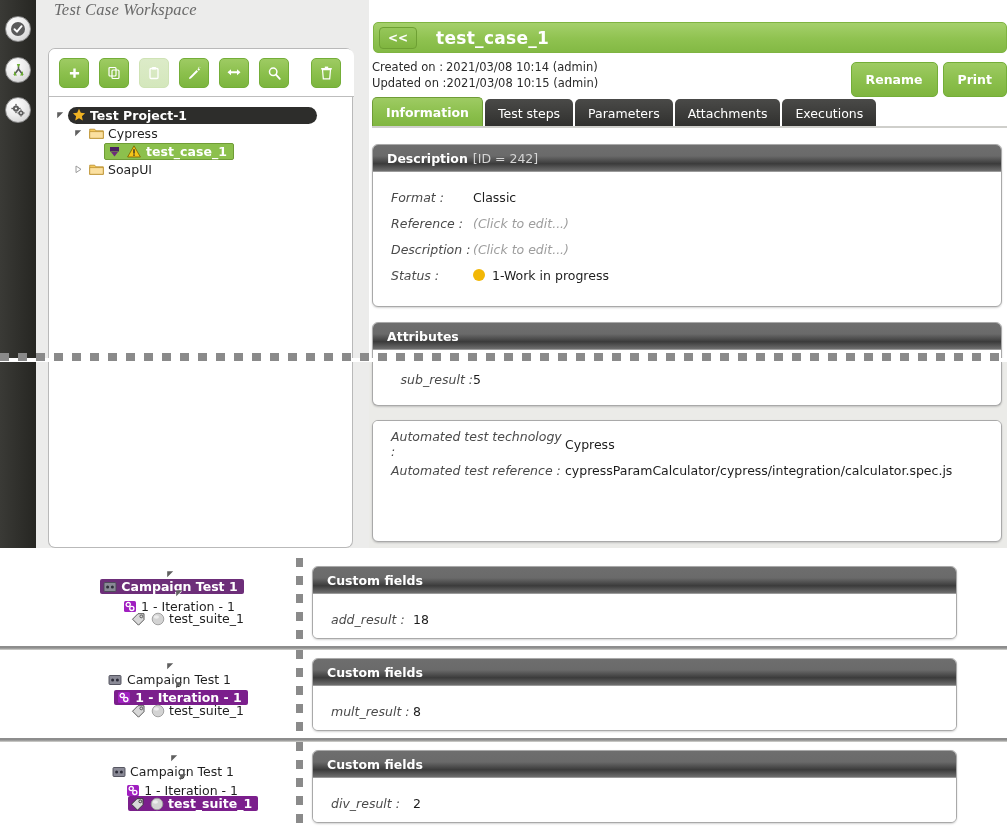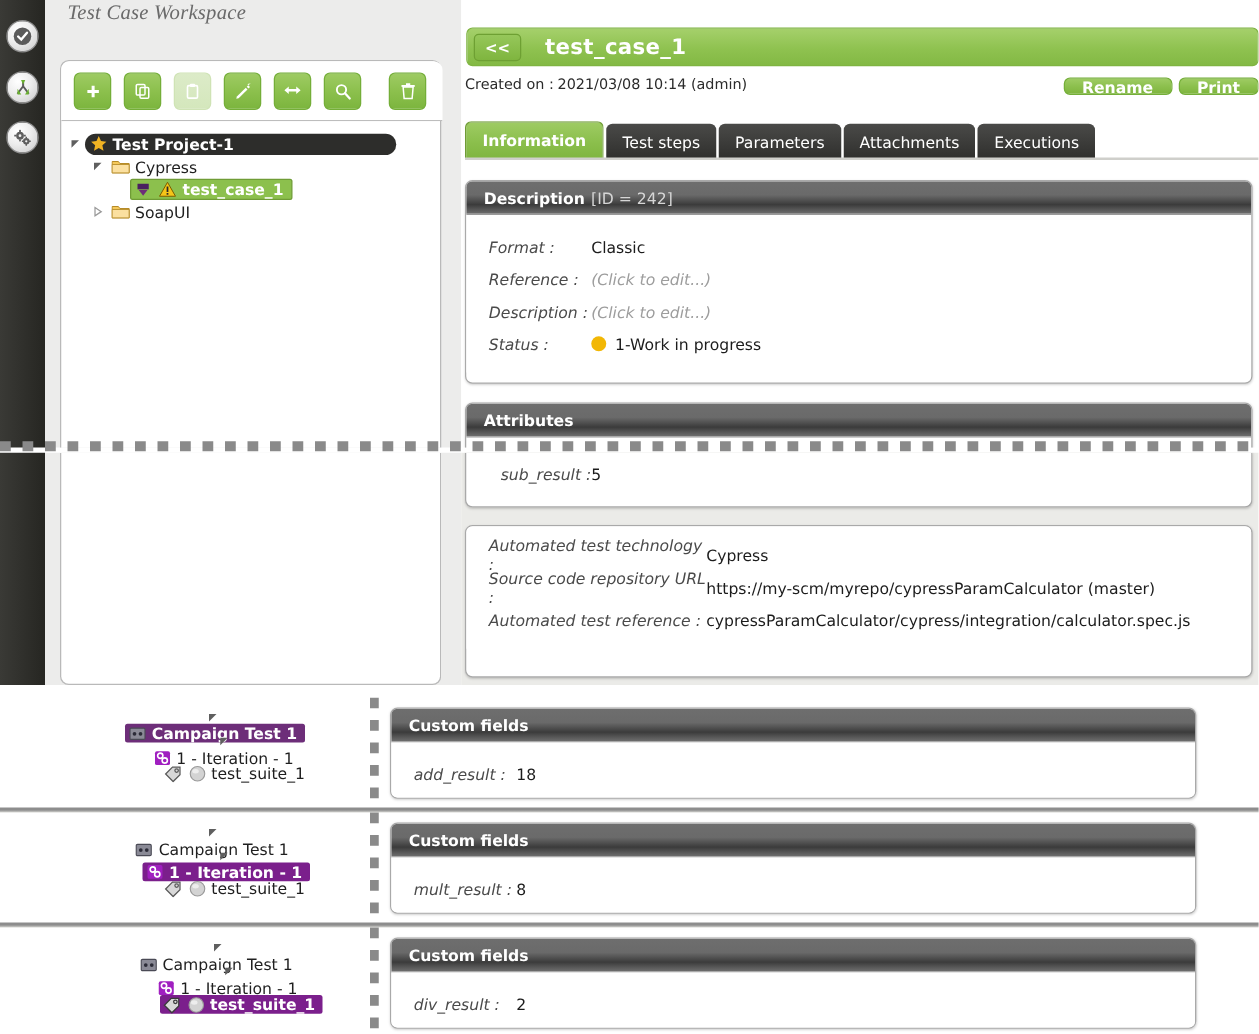--- a/index.html
+++ b/index.html
@@ -99,21 +99,21 @@
     display: flex; align-items: center; justify-content: center; cursor: pointer;
   }
   .gh-title { margin-left: 19px; color: #ffffff; font-size: 17px; font-weight: bold; letter-spacing: .3px; }
 
   .meta { position: absolute; left: 372px; top: 59px; font-size: 11.5px; color: #2b2b2b; line-height: 16px; }
   .meta .mrow { display: flex; }
   .meta .mlab { min-width: 74px; }
 
   .hdr-btns { position: absolute; right: 0px; top: 62px; display: flex; gap: 5px; }
   .hdr-btn {
-    height: 14px; padding: 0 14px; border-radius: 5px;
+    height: 35px; padding: 0 14px; border-radius: 5px;
     background: linear-gradient(to bottom, #9ecb63 0%, #8bbf4c 55%, #7fb53f 100%);
     border: 1px solid #74ae38; color: #ffffff; font-size: 12.5px; font-weight: bold;
     display: flex; align-items: center; justify-content: center; cursor: pointer;
   }
 
   .tabs { position: absolute; left: 372px; top: 97px; display: flex; align-items: flex-end; }
   .tab {
     height: 28px; padding: 0 13px; margin-right: 2px;
     background: linear-gradient(to bottom, #4a4a48 0%, #3a3a38 60%, #2f2f2d 100%);
     color: #ffffff; font-size: 12.5px;
@@ -398,20 +398,24 @@
         <div class="back-btn">&lt;&lt;</div>
         <div class="gh-title">test_case_1</div>
       </div>
     </div>
 
     <div class="meta">
       <div class="mrow">
         <span class="mlab">Created on :</span>
         <span>2021/03/08 10:14 (admin)</span>
       </div>
+      <div class="mrow">
+        <span class="mlab">Updated on :</span>
+        <span>2021/03/08 10:15 (admin)</span>
+      </div>
     </div>
 
     <div class="hdr-btns">
       <div class="hdr-btn">Rename</div>
       <div class="hdr-btn">Print</div>
     </div>
 
     <div class="tabs">
       <div class="tab active">Information</div>
       <div class="tab">Test steps</div>
@@ -468,24 +472,20 @@
       </div>
     </div>
 
     <div class="panel" style="left:372px; top:58px; width:630px; height:122px;">
       <div class="panel-body" style="padding-top:10px">
         <div class="frow">
           <span class="flabel" style="width:192px">Automated test technology  :</span>
           <span class="fvalue">Cypress</span>
         </div>
         <div class="frow">
-          <span class="flabel" style="width:192px">Source code repository URL :</span>
-          <span class="fvalue">https://my-scm/myrepo/cypressParamCalculator (master)</span>
-        </div>
-        <div class="frow">
           <span class="flabel" style="width:192px">Automated test reference :</span>
           <span class="fvalue">cypressParamCalculator/cypress/integration/calculator.spec.js</span>
         </div>
       </div>
     </div>
   </div>
 
   <div class="cut-h"></div>
 
   <div class="bottom-section">

